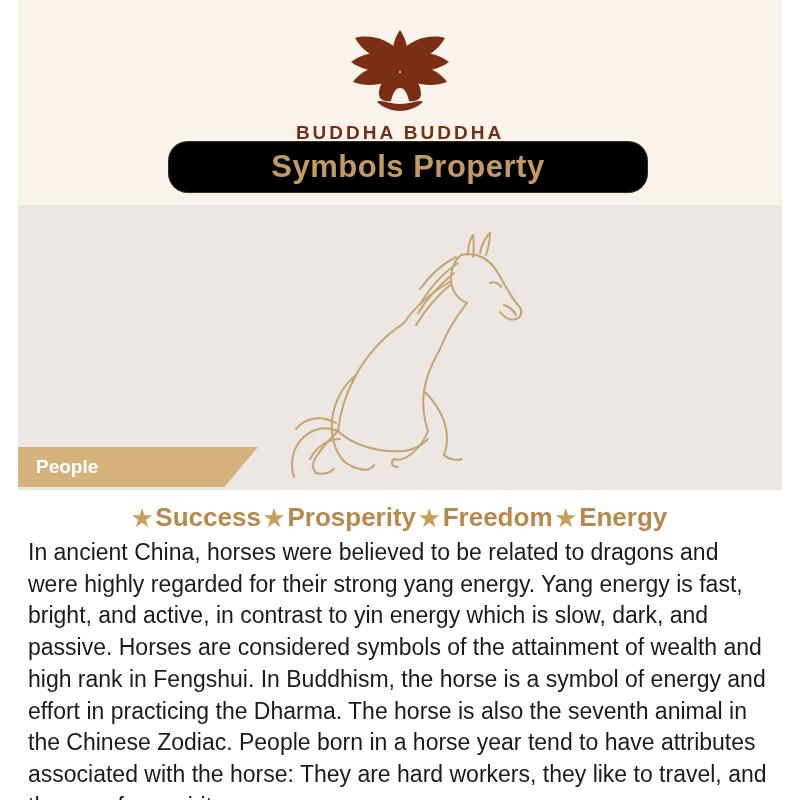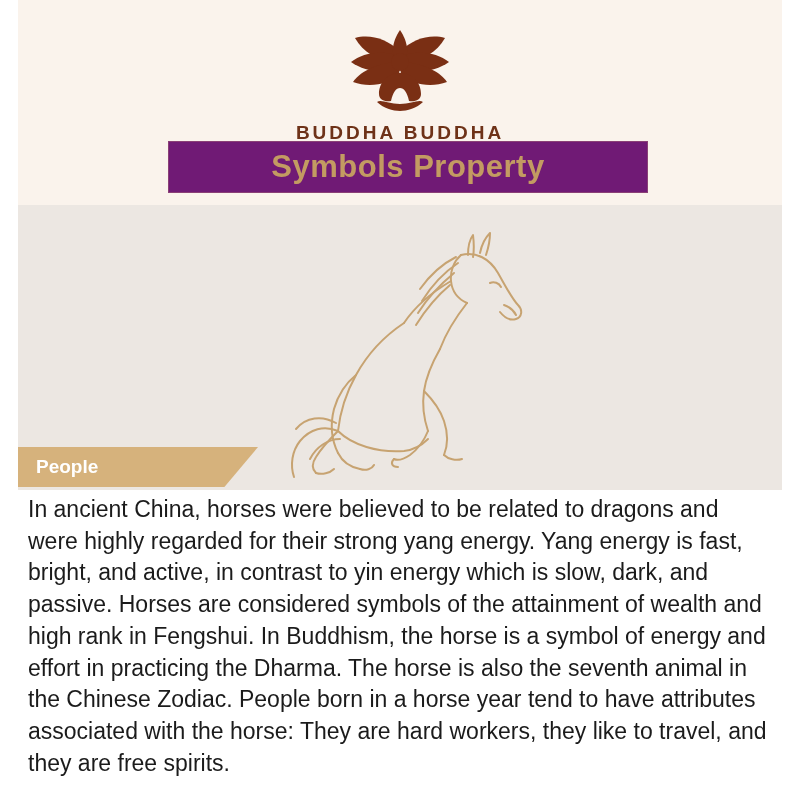--- a/index.html
+++ b/index.html
@@ -77,22 +77,23 @@
     color: #6e3218;
     font-weight: bold;
     font-family: "Liberation Sans", sans-serif;
   }
   .title-bar {
     position: absolute;
     top: 141px;
     left: 150px;
     width: 480px;
     height: 52px;
-    background: #701a75;
+    background: #000000;
     box-shadow: 0 0 0 1px rgba(214,178,124,0.25) inset;
+    border-radius: 20px;
   }
   .title-text {
     line-height: 52px;
     text-align: center;
     font-size: 31px;
     font-weight: bold;
     color: #c39b62;
     letter-spacing: 0.5px;
   }
 
@@ -243,18 +244,21 @@
         <path d="M118 210 C104 202 88 204 78 216"></path>
         <path d="M122 226 C110 226 98 234 92 246"></path>
       </g>
     </svg>
   </div>
 
   <div class="tag"></div>
   <div class="tag-text">People</div>
 
   <div class="body-panel">
+    <div class="attributes">
+      <span class="star">★</span><span class="word">Success</span><span class="star">★</span><span class="word">Prosperity</span><span class="star">★</span><span class="word">Freedom</span><span class="star">★</span><span class="word">Energy</span>
+    </div>
     <p class="paragraph">In ancient China, horses were believed to be related to dragons and were highly regarded for their strong yang energy. Yang energy is fast, bright, and active, in contrast to yin energy which is slow, dark, and passive. Horses are considered symbols of the attainment of wealth and high rank in Fengshui. In Buddhism, the horse is a symbol of energy and effort in practicing the Dharma. The horse is also the seventh animal in the Chinese Zodiac. People born in a horse year tend to have attributes associated with the horse: They are hard workers, they like to travel, and they are free spirits.</p>
   </div>
 
   <div class="left-strip"></div>
   <div class="right-strip"></div>
 </div>
 
 </body></html>

